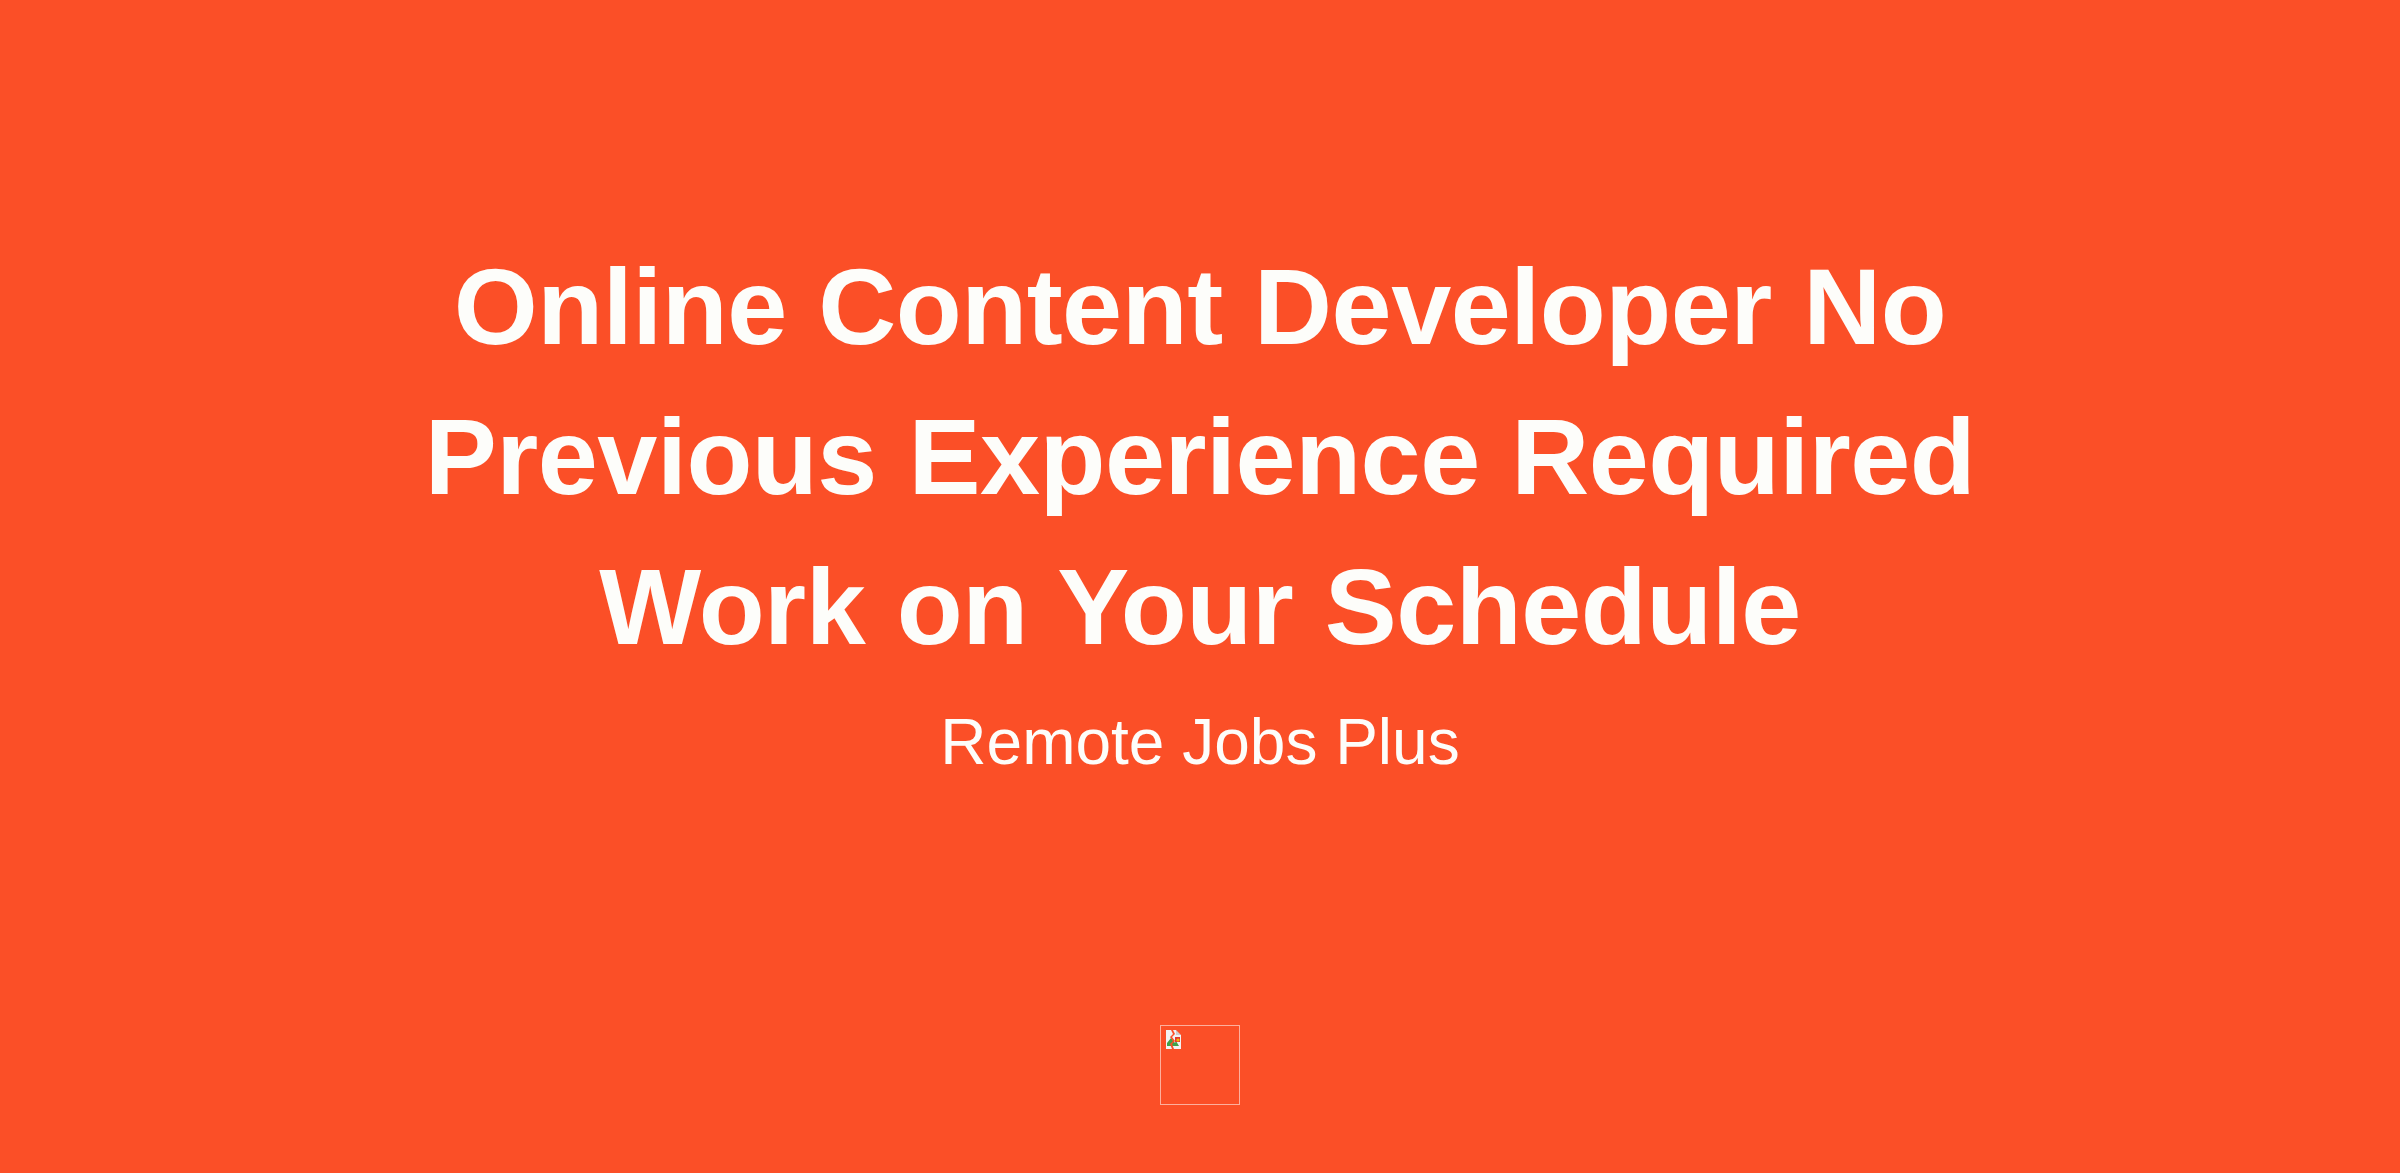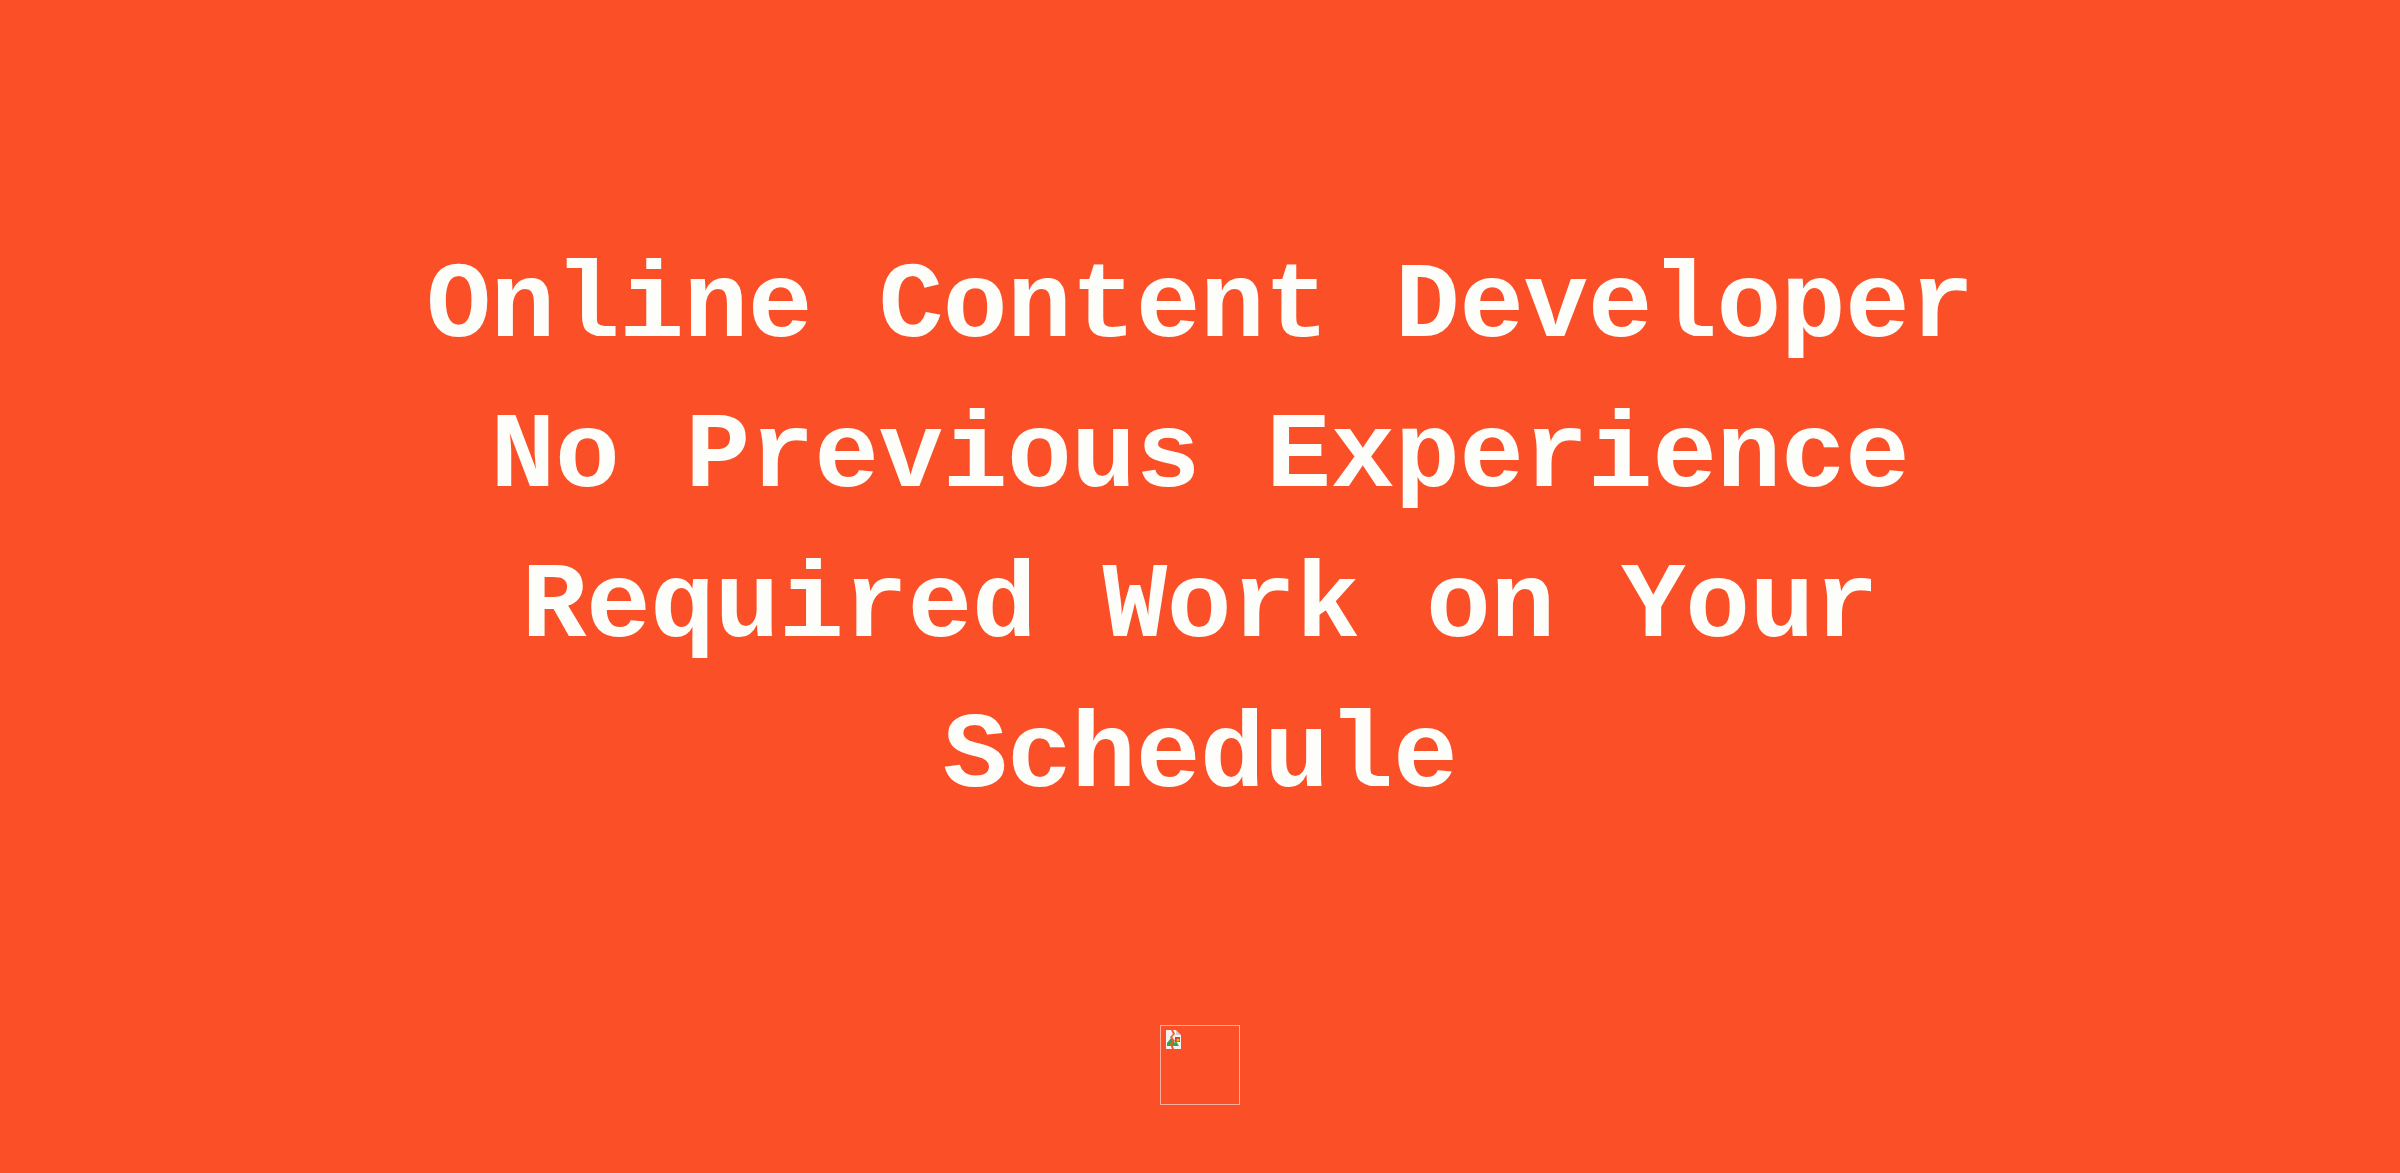--- a/index.html
+++ b/index.html
@@ -32,21 +32,21 @@
     width: 2400px;
     padding-top: 232px;
     text-align: center;
     box-sizing: border-box;
   }
 
   .hero-title {
     margin: 0 auto;
     width: 1660px;
     color: #fdfdfa;
-    font-family: Liberation Mono, monospace;
+    font-family: Liberation Sans, sans-serif;
     font-weight: bold;
     font-size: 108px;
     line-height: 150px;
     letter-spacing: -0.5px;
     word-spacing: 2px;
     text-align: center;
   }
 
   .hero-subtitle {
     margin: 16px auto 0 auto;
@@ -92,20 +92,21 @@
 </style>
 </head>
 <body>
 
 <div class="page">
 
   <div class="hero">
 
     <h1 class="hero-title">Online Content Developer No Previous Experience Required Work on Your Schedule</h1>
 
+    <div class="hero-subtitle">Remote Jobs Plus</div>
 
   </div>
 
   <div class="media-slot">
     <span class="broken-image">
       <svg class="glyph" viewBox="0 0 22 22" xmlns="http://www.w3.org/2000/svg">
 
         <path d="M2 1 H12 L12 6 H17 L17 20 H2 Z" fill="#f2f2f2"></path>
         <path d="M12 1 L17 6 H12 Z" fill="#cfcfcf"></path>
 

